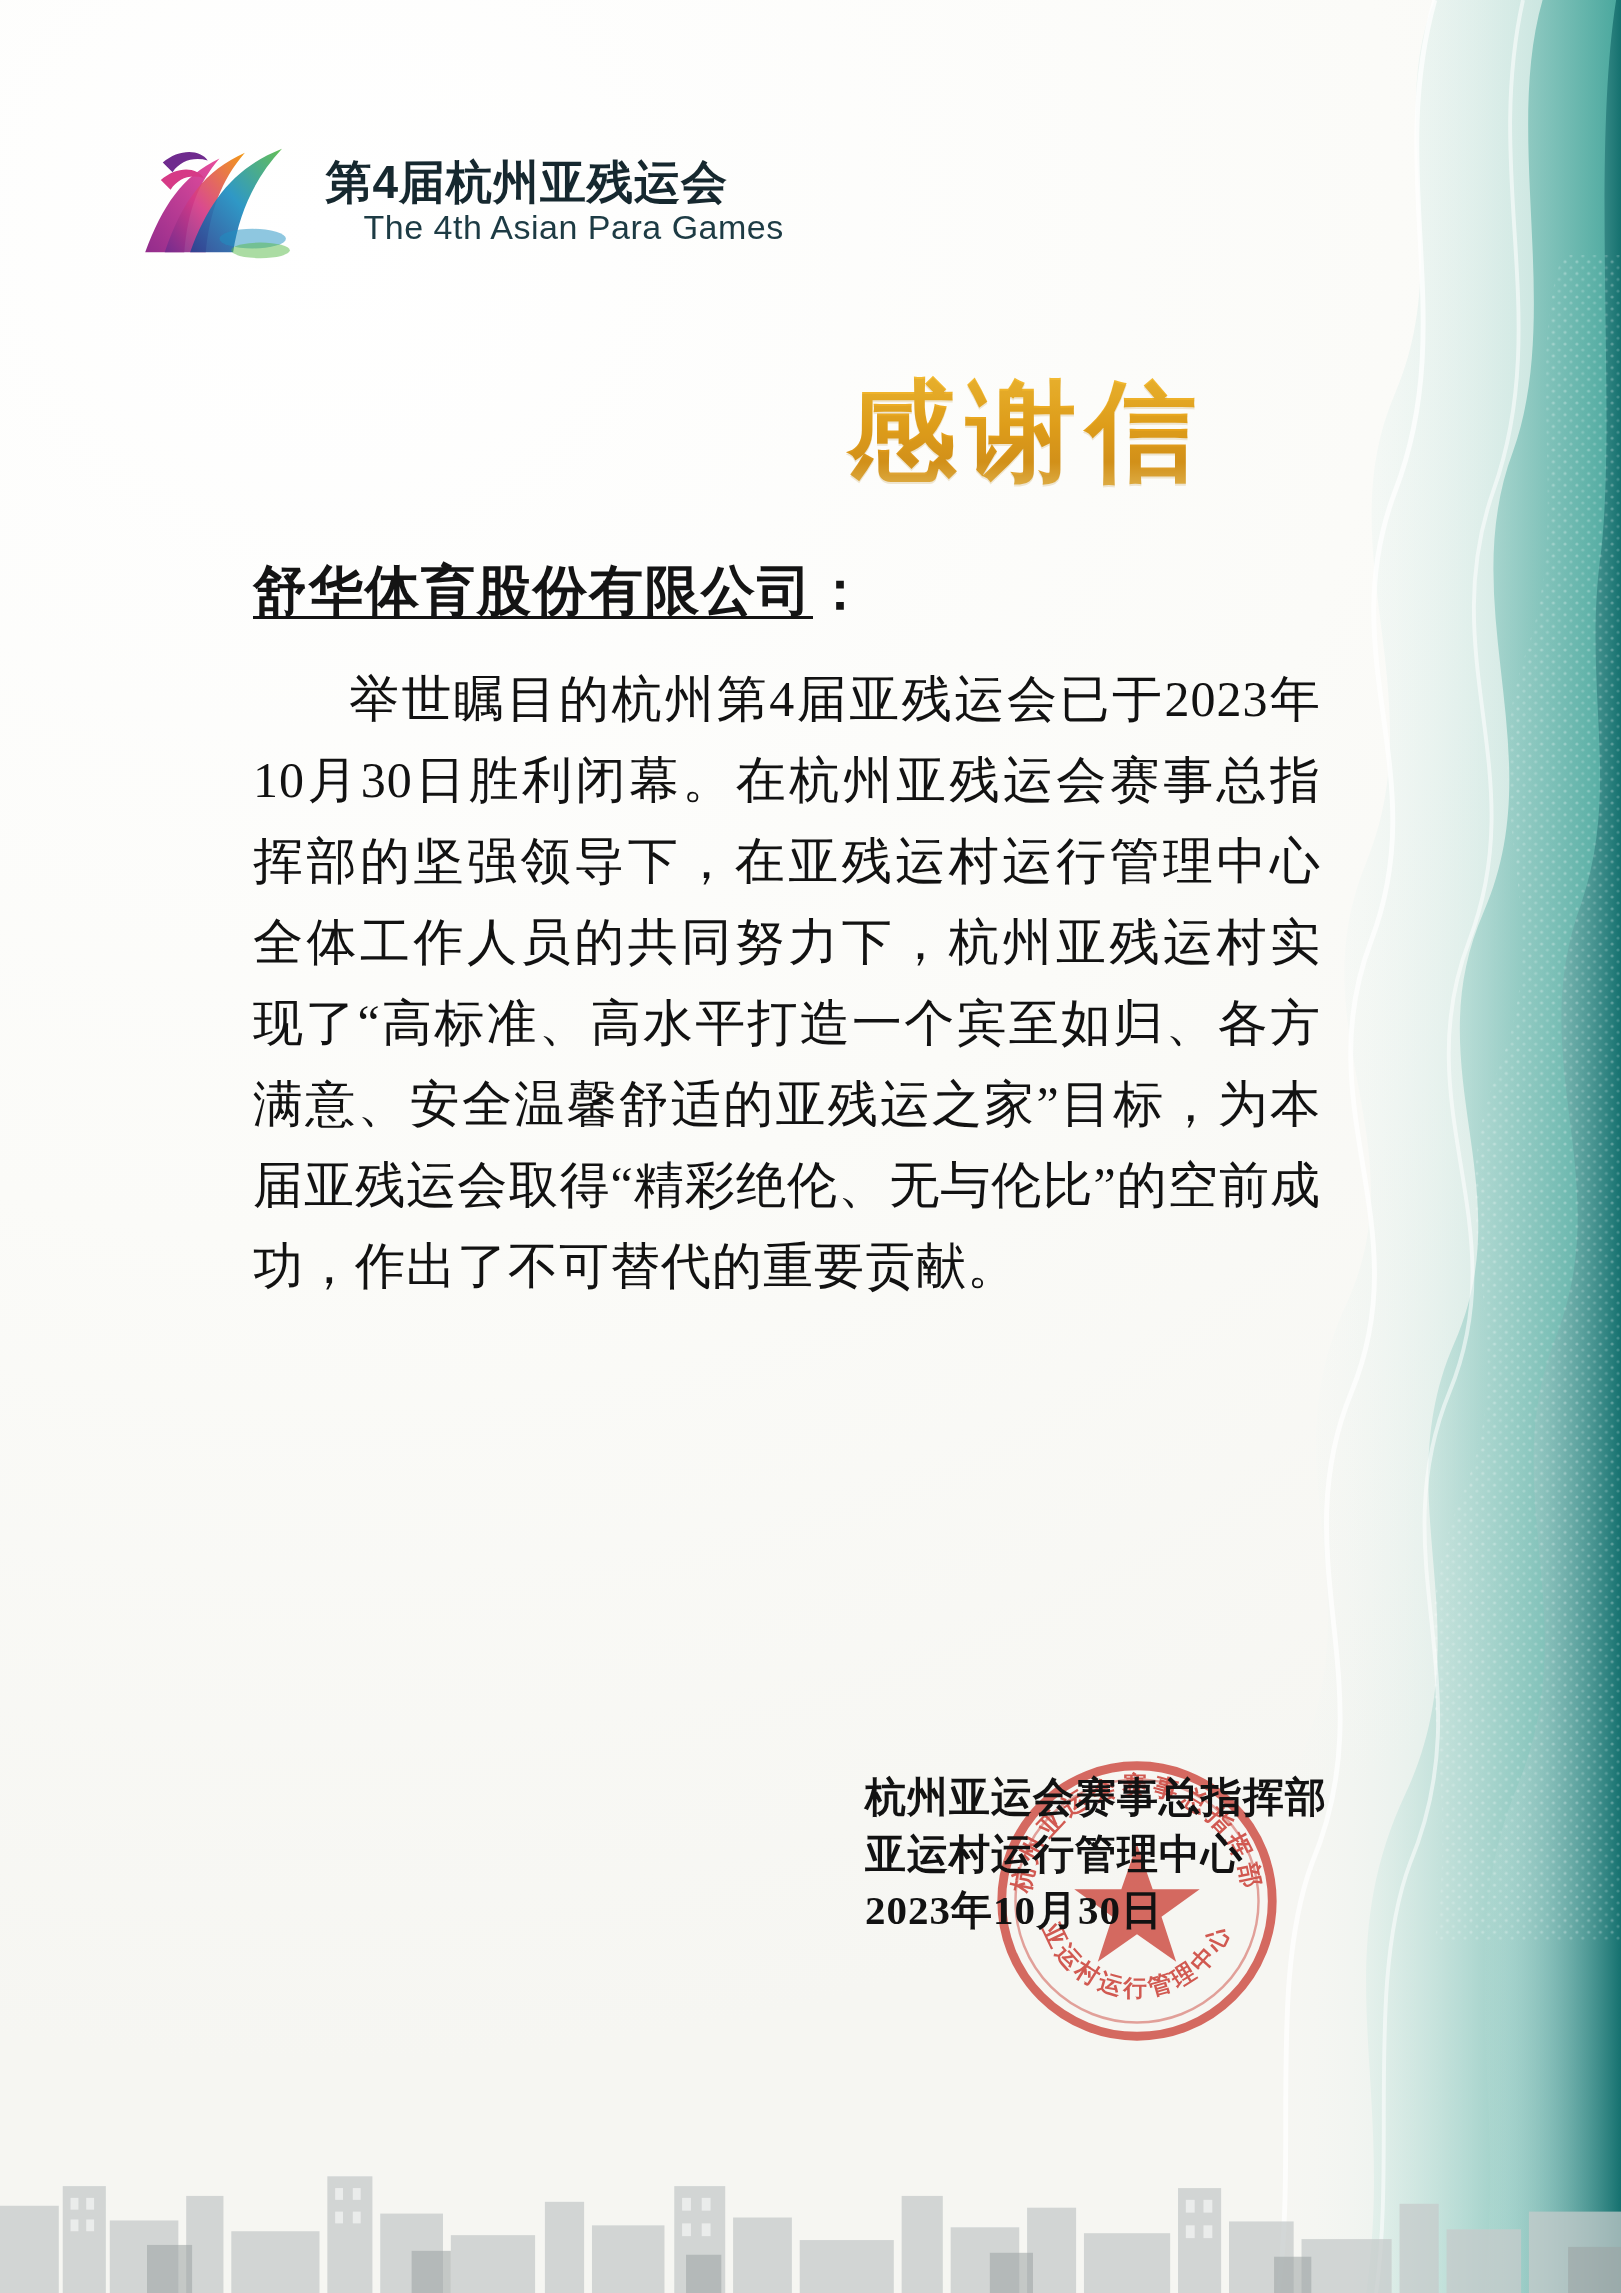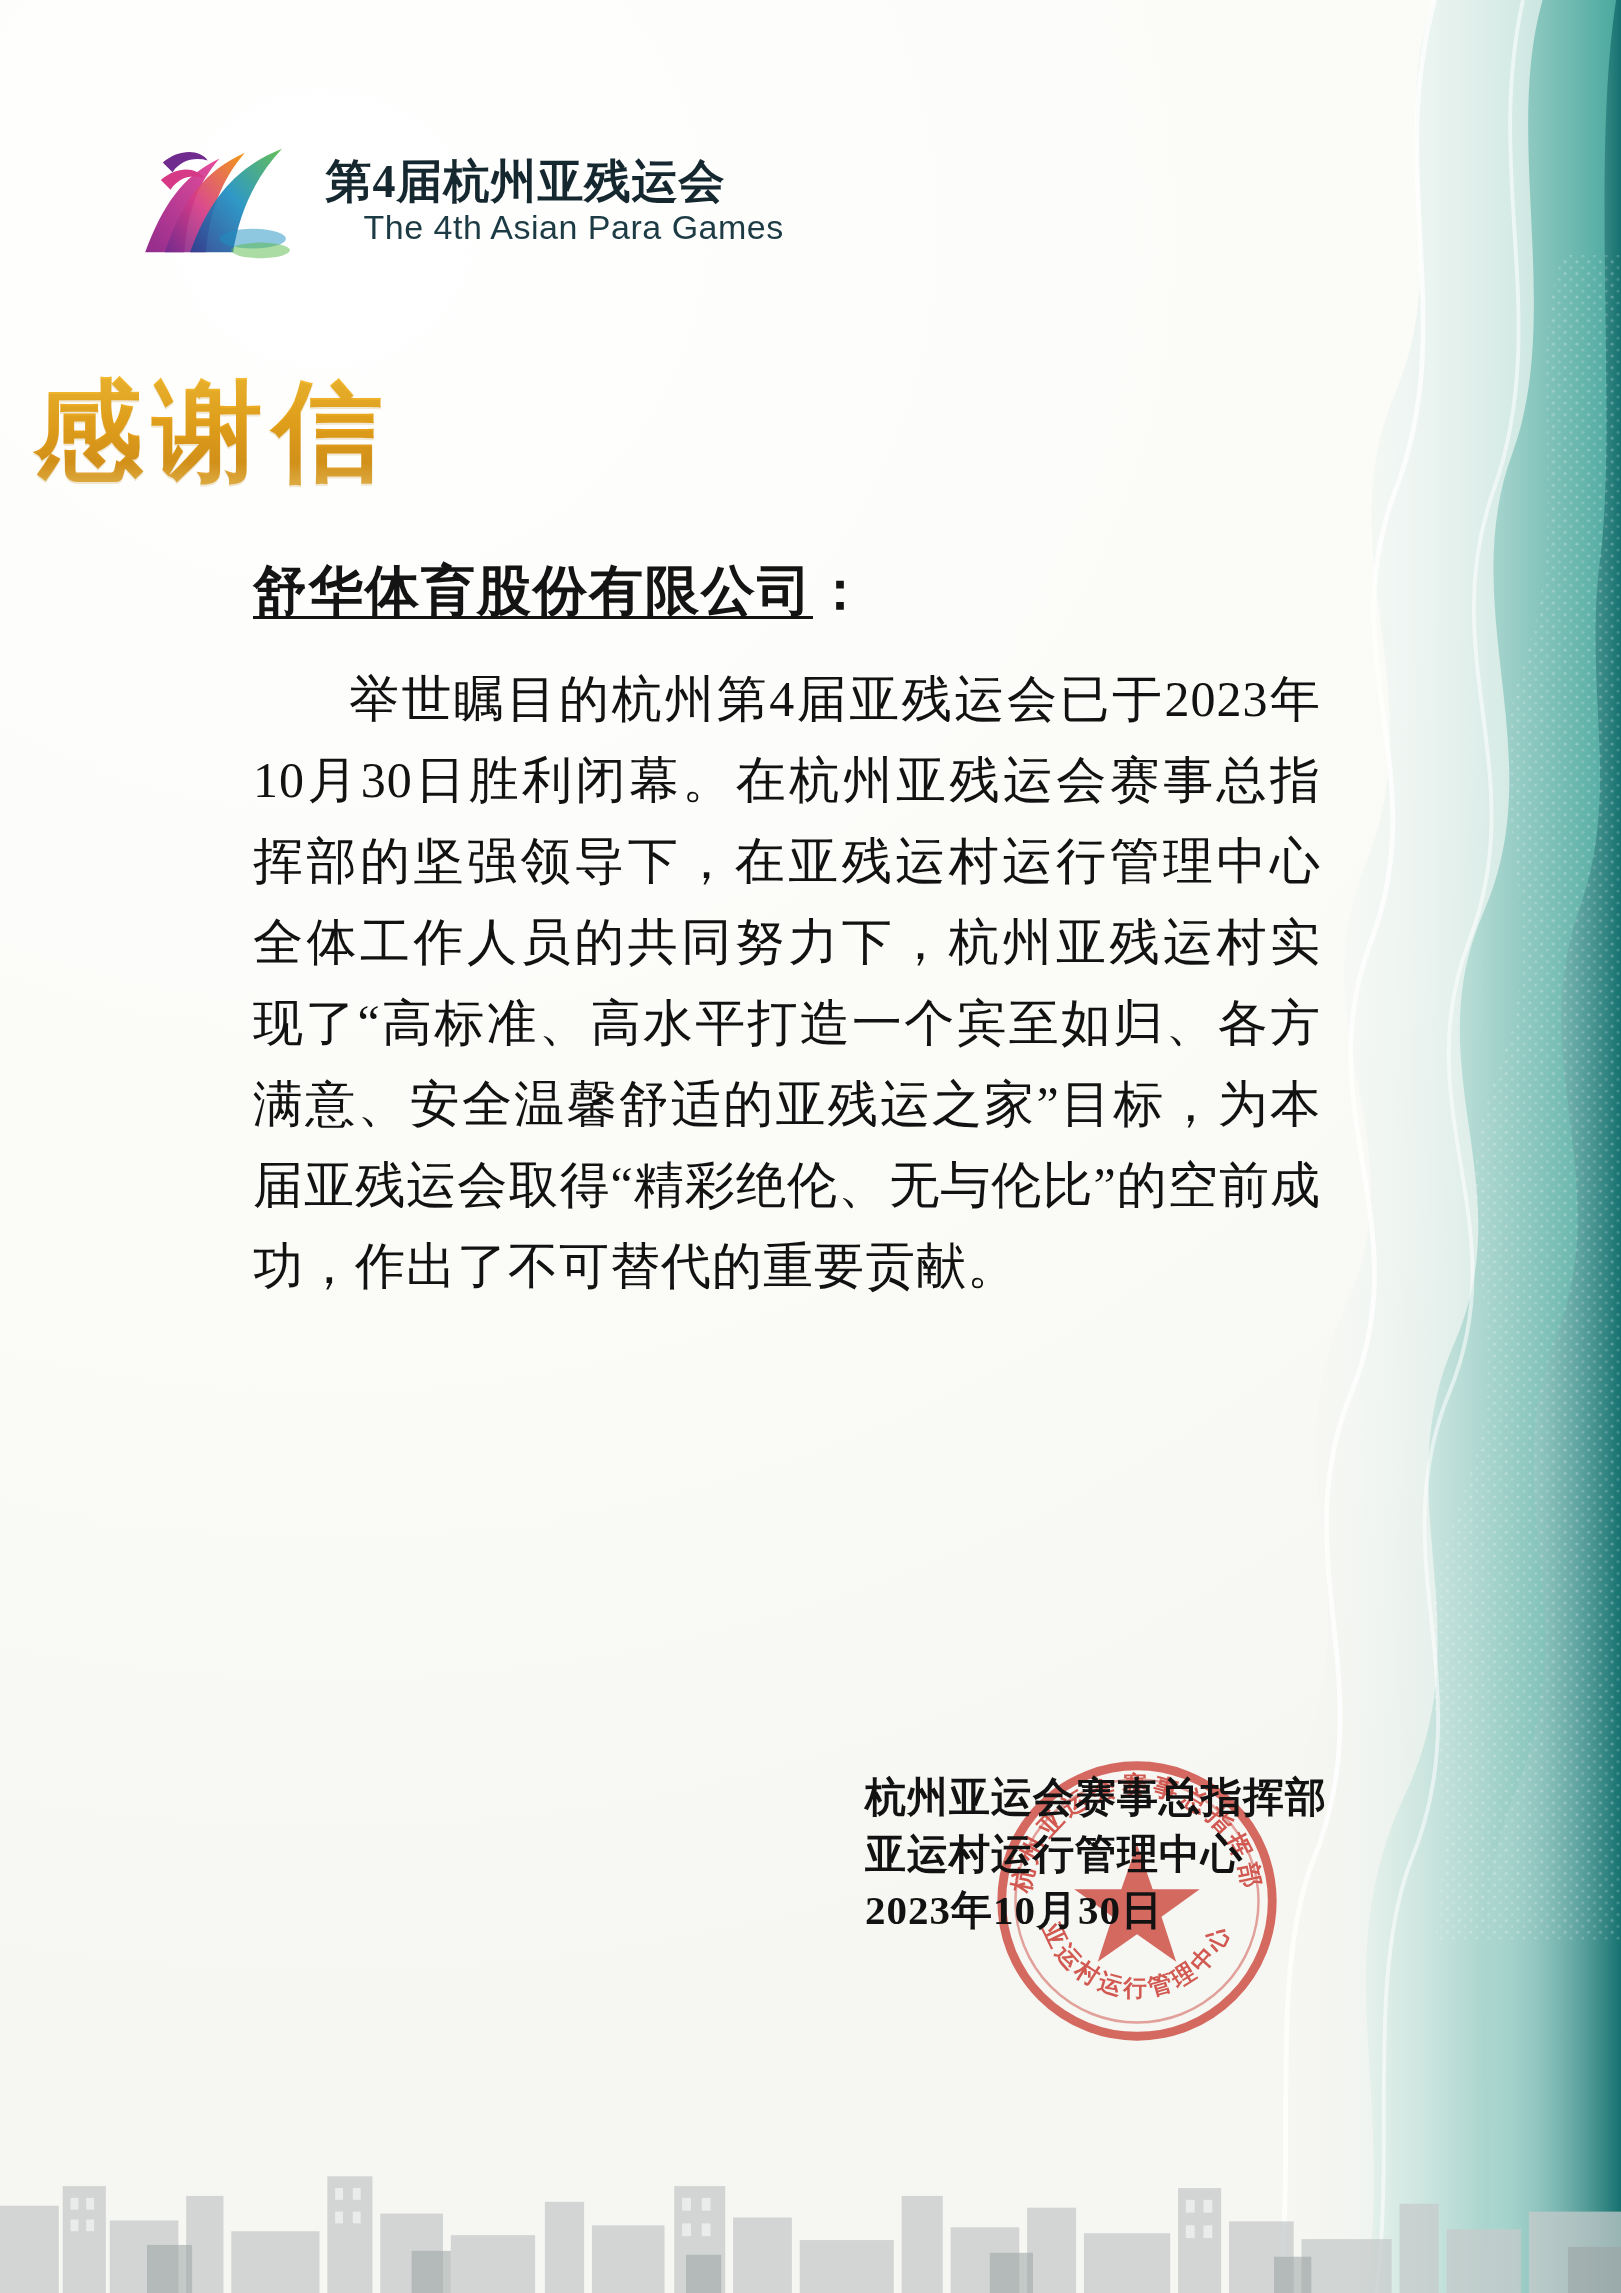--- a/index.html
+++ b/index.html
@@ -67,21 +67,21 @@
     height: 129px;
     flex: 0 0 auto;
   }
   #logo-text {
     display: flex;
     flex-direction: column;
     justify-content: center;
     gap: 5.9px;
   }
   #logo-cn {
-    font-family: Liberation Serif, serif;
+    font-family: Liberation Sans, sans-serif;
     font-size: 46px;
     font-weight: 700;
     color: #16282f;
     letter-spacing: 1px;
     line-height: 1;
   }
   #logo-en {
     font-family: "Liberation Sans", sans-serif;
     font-size: 34px;
     font-weight: 400;
@@ -90,31 +90,30 @@
     line-height: 1;
     margin-left: 38px;
   }
 
   
   #doc-title {
     position: absolute;
     top: 358px;
     left: 0;
     width: 1206px;
-    text-align: left;
+    text-align: right;
     font-family: "Liberation Sans", sans-serif;
     font-size: 110px;
     font-weight: 700;
     letter-spacing: 9.8px;
     background: linear-gradient(180deg, #f7c33b 0%, #e8a41c 45%, #d9941a 70%, #f3d47d 100%);
     -webkit-background-clip: text;
     background-clip: text;
     color: transparent;
     text-shadow: 0 2px 0 rgba(180,130,20,0.18);
-    margin-left: 33px;
   }
 
   
   #letter {
     position: absolute;
     left: 253px;
     top: 559px;
     width: 1068px;
   }
   #salutation {

